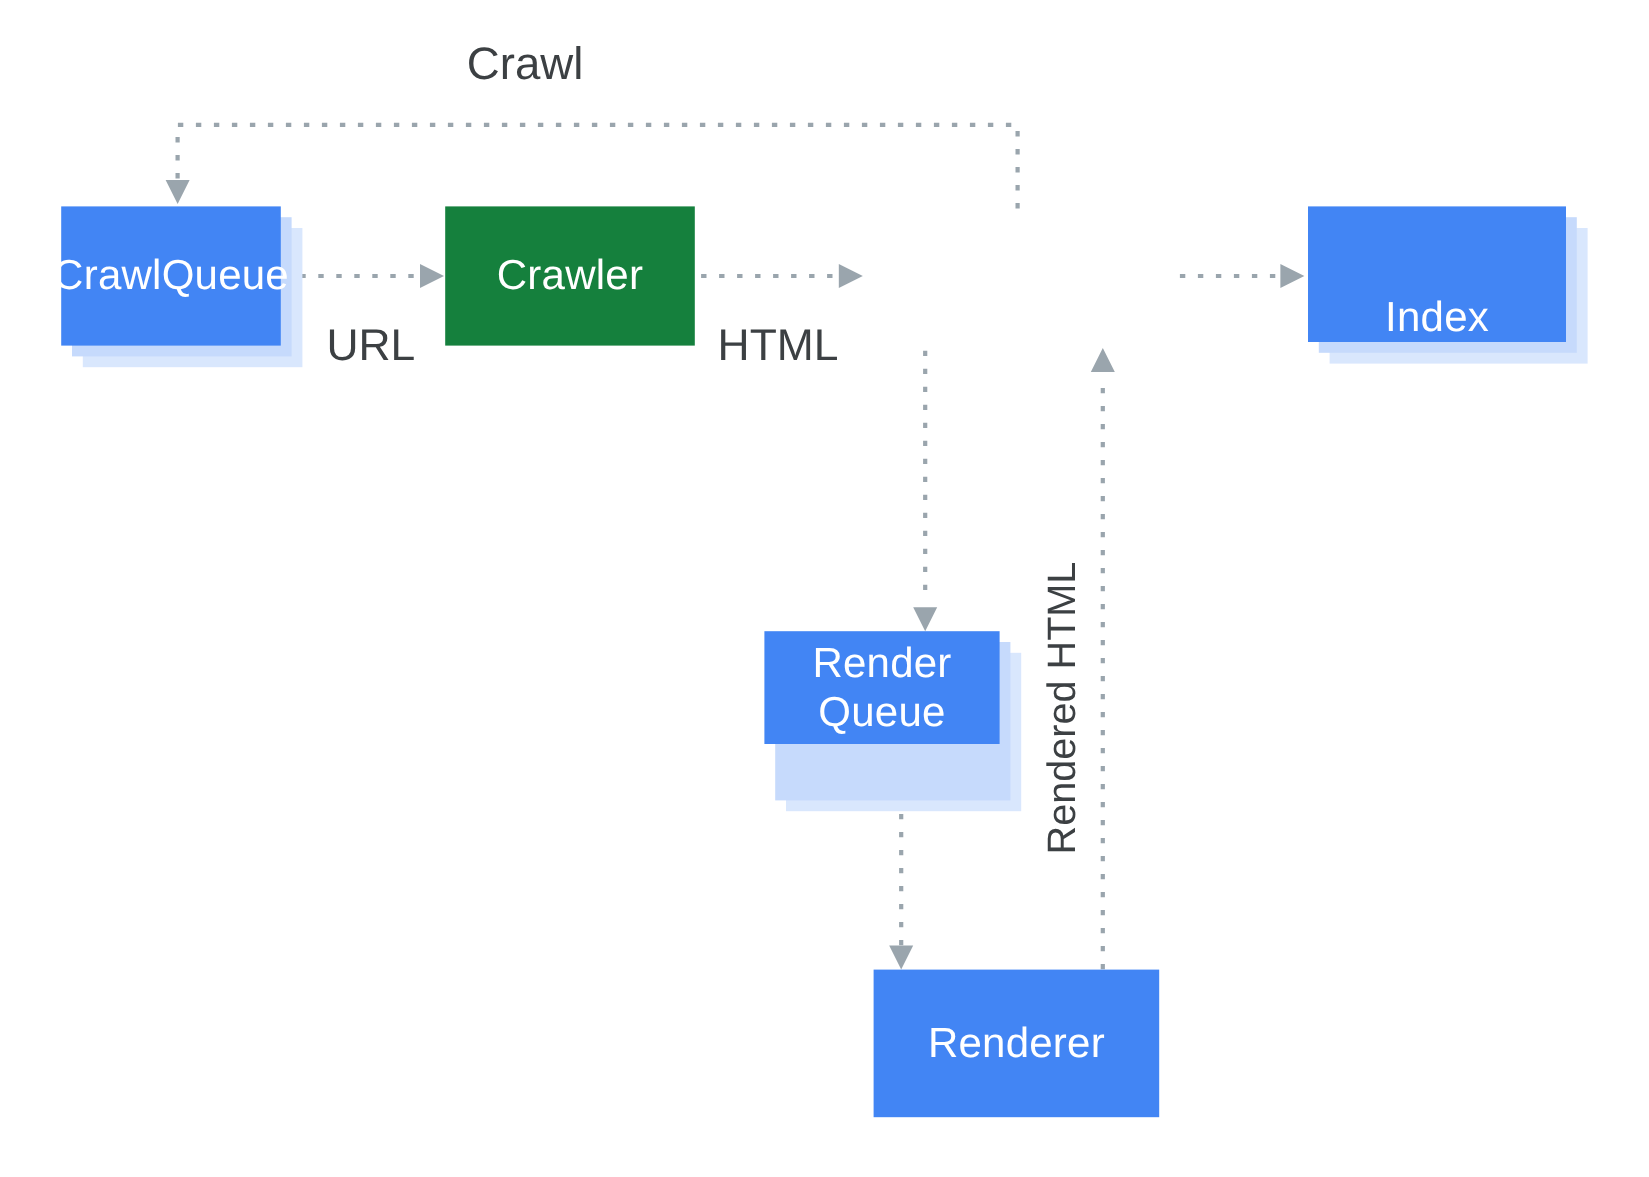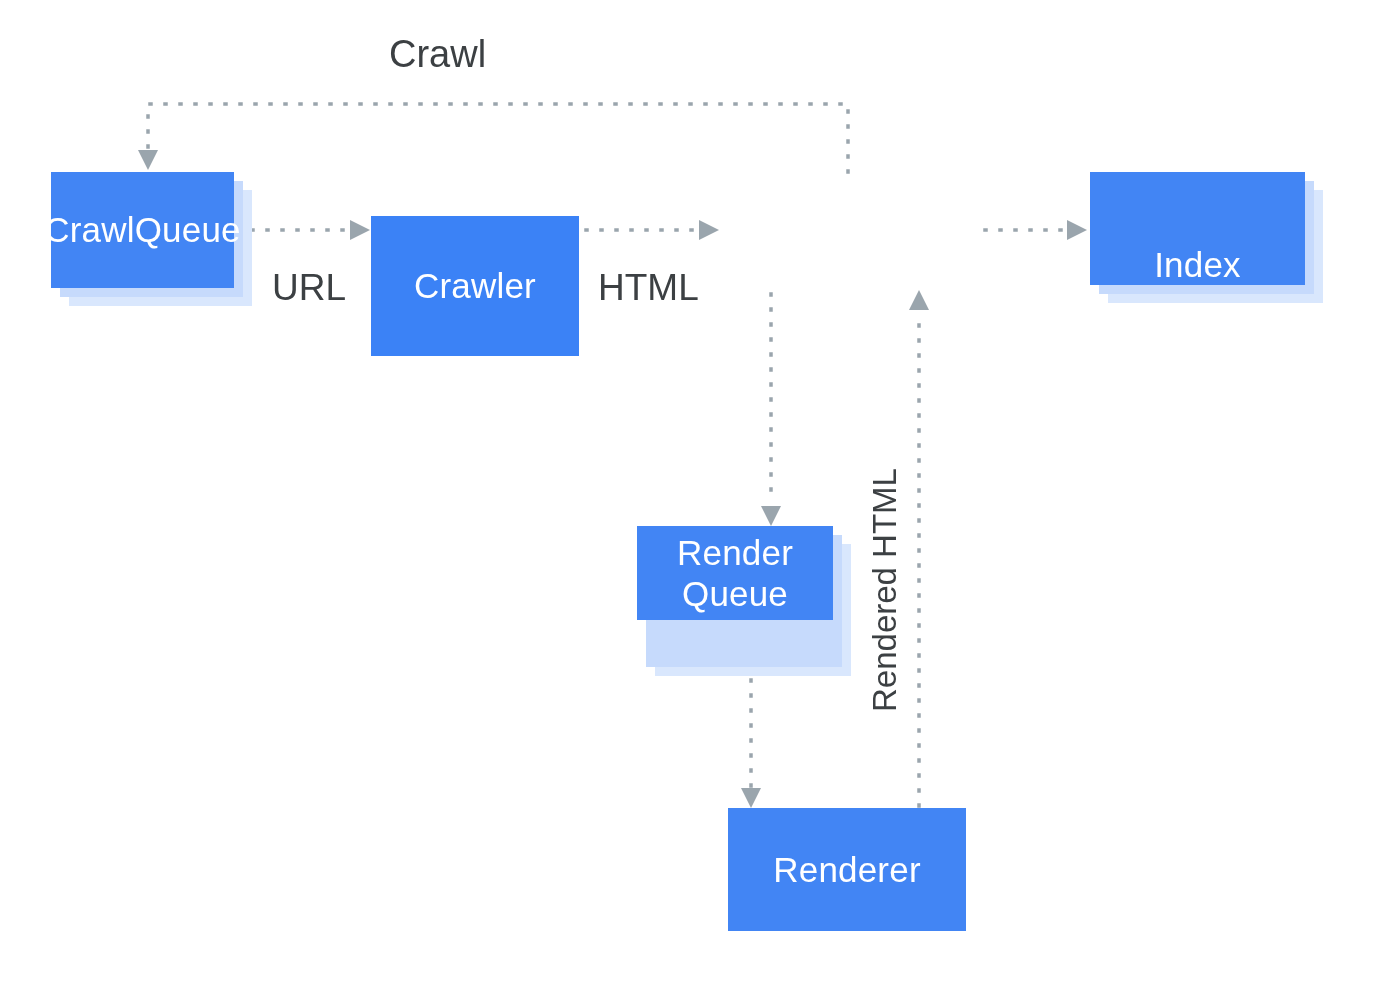--- a/index.html
+++ b/index.html
@@ -104,21 +104,21 @@
     </g>
   </svg>
 
   <div class="shadow-out" style="left:69px; top:190px; width:183px; height:116px; background:#d9e7fd;"></div>
   <div class="shadow-mid" style="left:60px; top:181px; width:183px; height:116px; background:#c6dafc;"></div>
   <div class="node" style="left:51px; top:172px; width:183px; height:116px; background:#4285f4; font-size:35px;">
     <span>Crawl</span>
     <span>Queue</span>
   </div>
 
-  <div class="node" style="left:371px; top:172px; width:208px; height:140px; background:#3b82f6; font-size:35px;margin-top:44px;">
+  <div class="node" style="left:371px; top:172px; width:208px; height:116px; background:#15803d; font-size:35px;">
     <span>Crawler</span>
   </div>
 
 
   <div class="shadow-out" style="left:1108px; top:190px; width:215px; height:113px; background:#d9e7fd;"></div>
   <div class="shadow-mid" style="left:1099px; top:181px; width:215px; height:113px; background:#c6dafc;"></div>
   <div class="node" style="left:1090px; top:172px; width:215px; height:113px; background:#4285f4; font-size:35px;align-items:flex-end;">
     <span>Index</span>
   </div>
 

